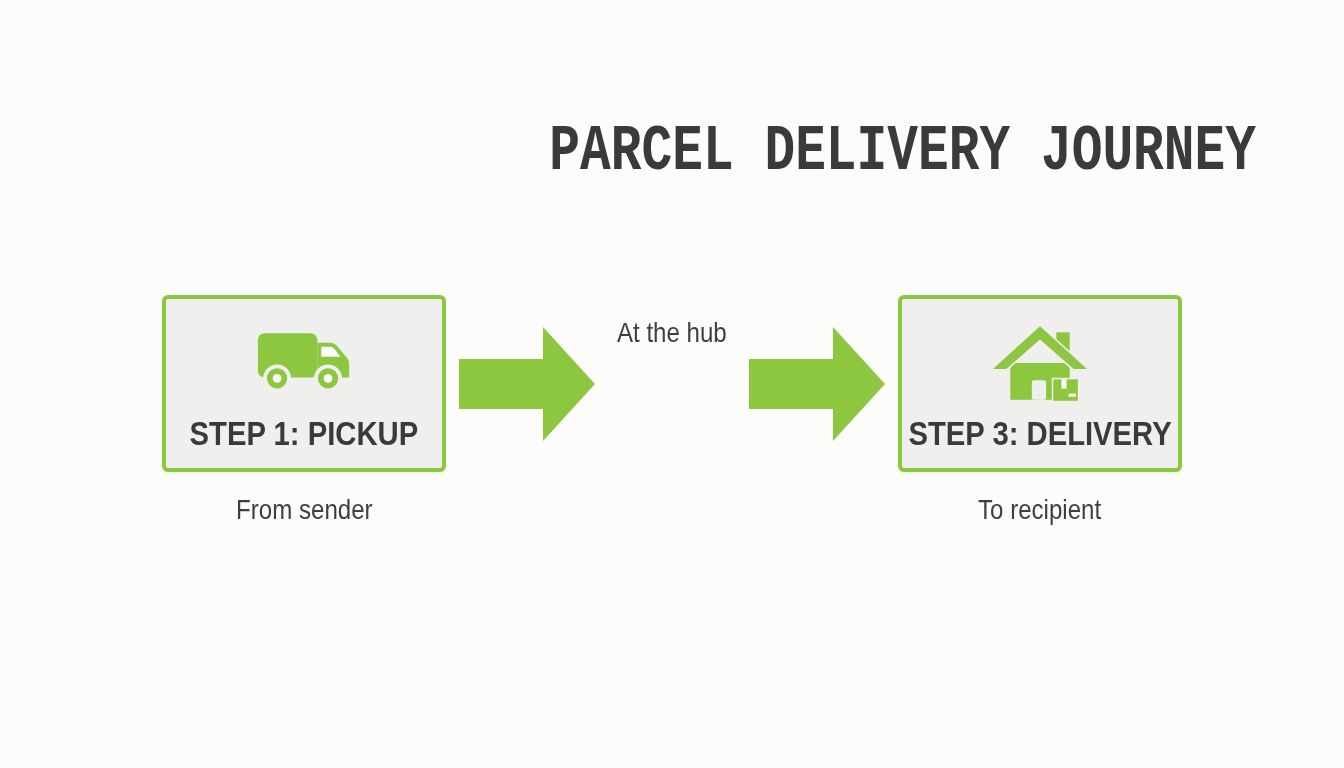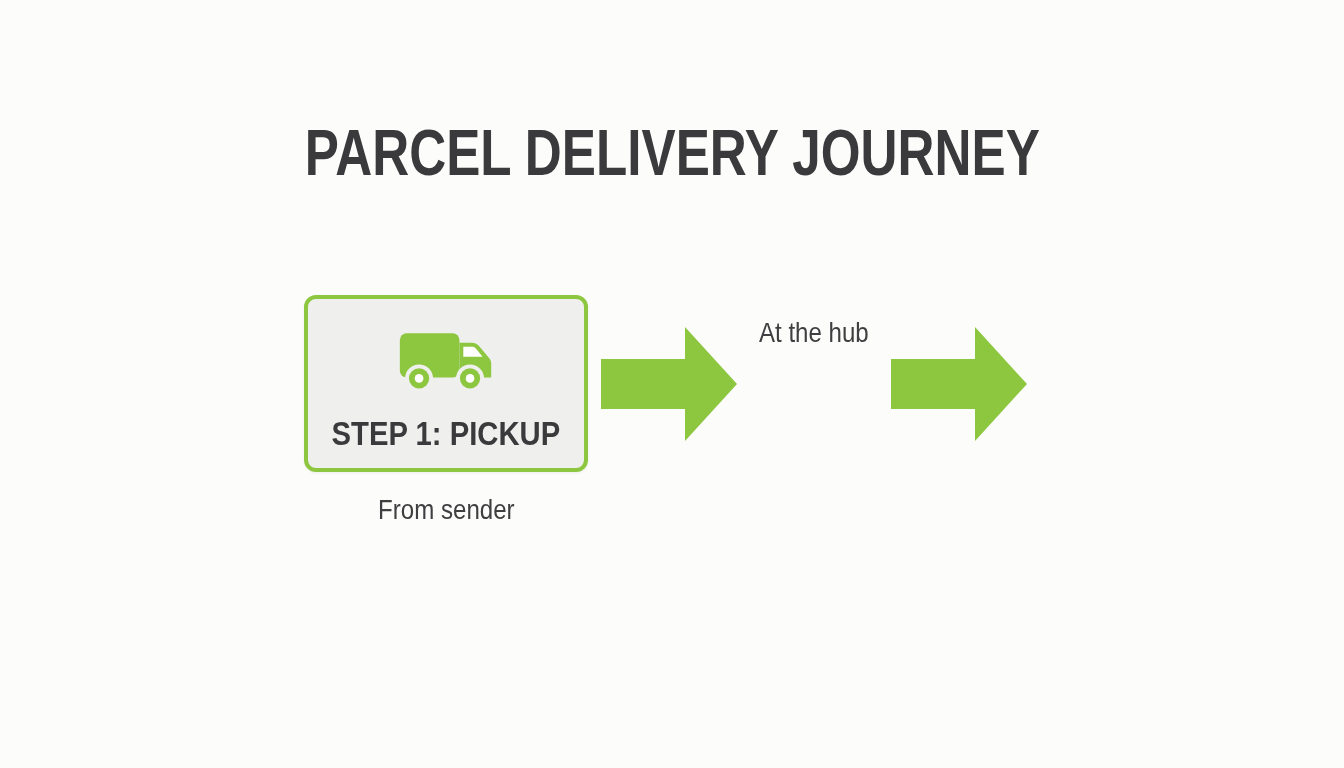--- a/index.html
+++ b/index.html
@@ -4,40 +4,40 @@
 <style>
   html,body{margin:0;padding:0;}
   body{
     width:1344px;height:768px;overflow:hidden;
     background:#fcfcfb;
     font-family:"Liberation Sans","DejaVu Sans",sans-serif;
   }
   .page{position:relative;width:1344px;height:768px;}
 
   
-  .title-wrap{position:absolute;top:116px;left:0;width:100%;text-align:center;}
+  .title-wrap{position:absolute;top:116px;left:0;width:100%;text-align:right;font-family:Liberation Mono, monospace;}
   .title{
     display:inline-block;
     font-size:64px;font-weight:bold;color:#3a3a3c;
     letter-spacing:0px;white-space:nowrap;
     transform:scaleX(0.80);transform-origin:center;
   }
 
   
   .flow{
     position:absolute;top:295px;left:0;width:100%;
     display:flex;justify-content:center;align-items:flex-start;
   }
   .step{display:flex;flex-direction:column;align-items:center;}
   .card{
     box-sizing:border-box;
     width:284px;height:177px;
     background:#efefee;
     border:4px solid #8dc63f;
-    border-radius:12px;
+    border-radius:6px;
     box-shadow:0 1px 3px rgba(0,0,0,0.06);
     display:flex;flex-direction:column;align-items:center;justify-content:space-between;
     padding:27px 0 15px 0;
   }
   .icon{display:flex;align-items:center;justify-content:center;height:76px;}
   .step-label{
     display:inline-block;
     font-size:34px;font-weight:bold;color:#3a3a3c;white-space:nowrap;
     transform:scaleX(0.86);transform-origin:center;
   }
@@ -89,15 +89,32 @@
     <div class="step">
       <span class="caption">At the hub</span>
     </div>
 
     <span class="arrow">
       <svg width="136" height="114" viewBox="0 0 136 114" aria-hidden="true">
         <polygon points="0,32 84,32 84,0 136,57 84,114 84,82 0,82" fill="#8dc63f"></polygon>
       </svg>
     </span>
 
+    <div class="step">
+      <div class="card">
+        <span class="icon">
+          <svg width="94" height="76" viewBox="0 0 92 74" aria-hidden="true">
+            <rect x="62" y="6" width="13" height="24" fill="#8dc63f"></rect>
+            <rect x="17" y="36" width="58" height="36" fill="#8dc63f"></rect>
+            <path d="M46,0 L0,42 H13 L46,13 L79,42 H92 Z" fill="#8dc63f" stroke="#efefee" stroke-width="3" paint-order="stroke"></path>
+            <rect x="38" y="53" width="14" height="19" rx="2" fill="#efefee"></rect>
+            <rect x="59" y="52" width="24" height="21" fill="#8dc63f" stroke="#efefee" stroke-width="3" paint-order="stroke"></rect>
+            <rect x="67" y="52" width="5" height="9" fill="#ffffff"></rect>
+            <rect x="74" y="66" width="7" height="3" fill="#ffffff"></rect>
+          </svg>
+        </span>
+        <span class="step-label">STEP 3: DELIVERY</span>
+      </div>
+      <span class="caption">To recipient</span>
+    </div>
 
   </div>
 </div>
 
 </body></html>

